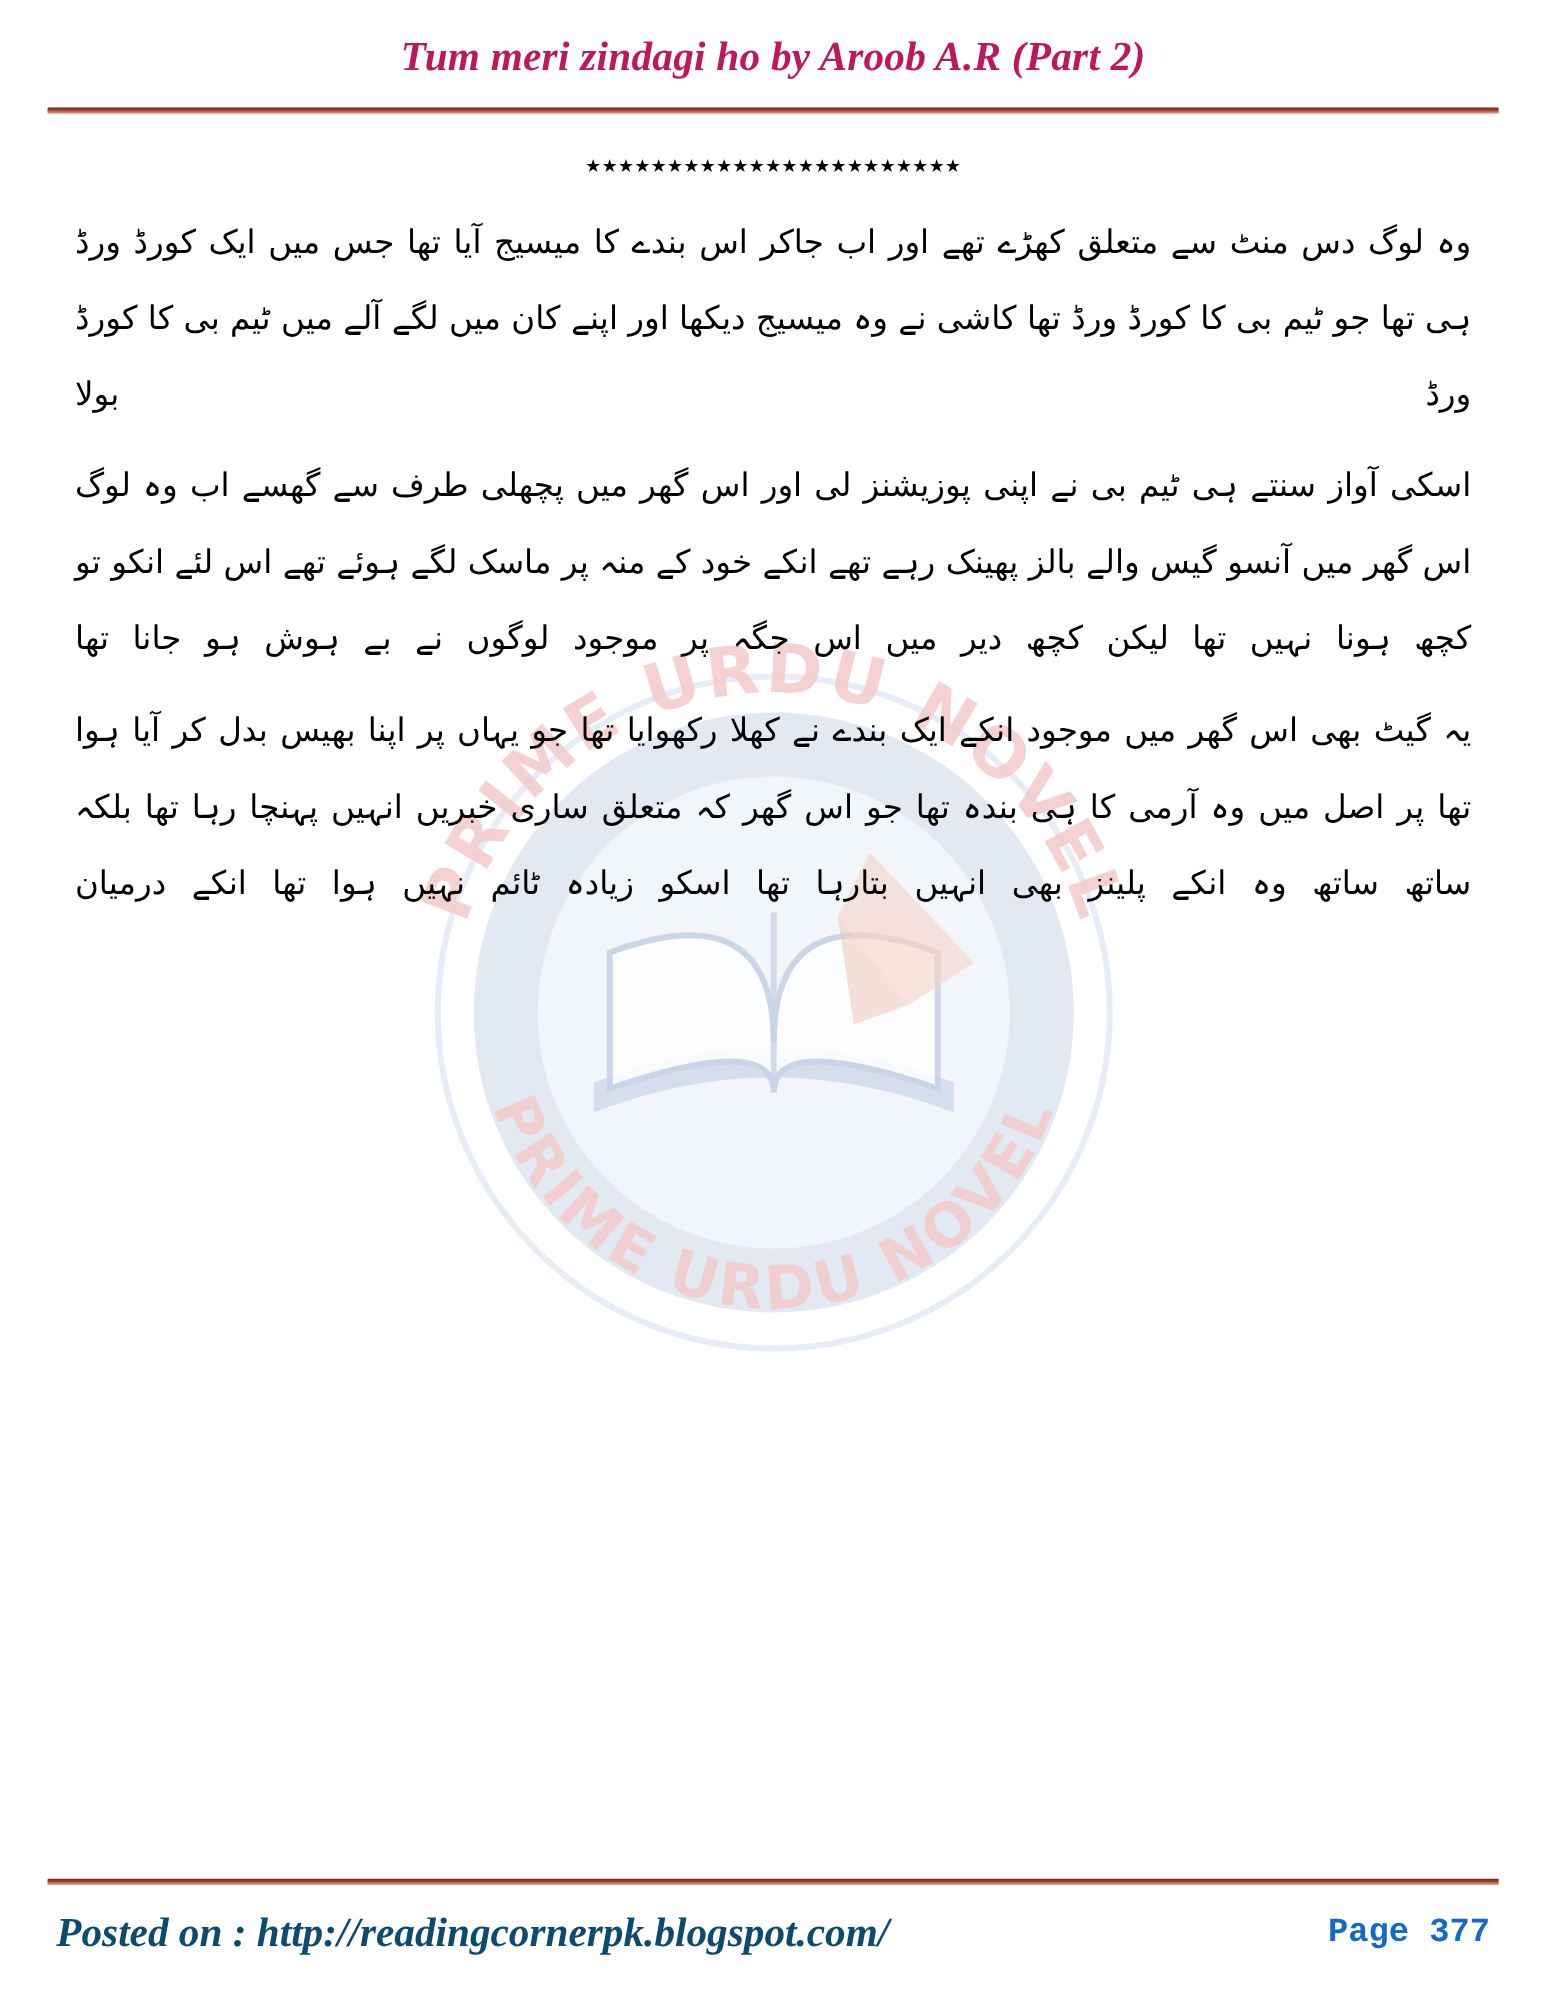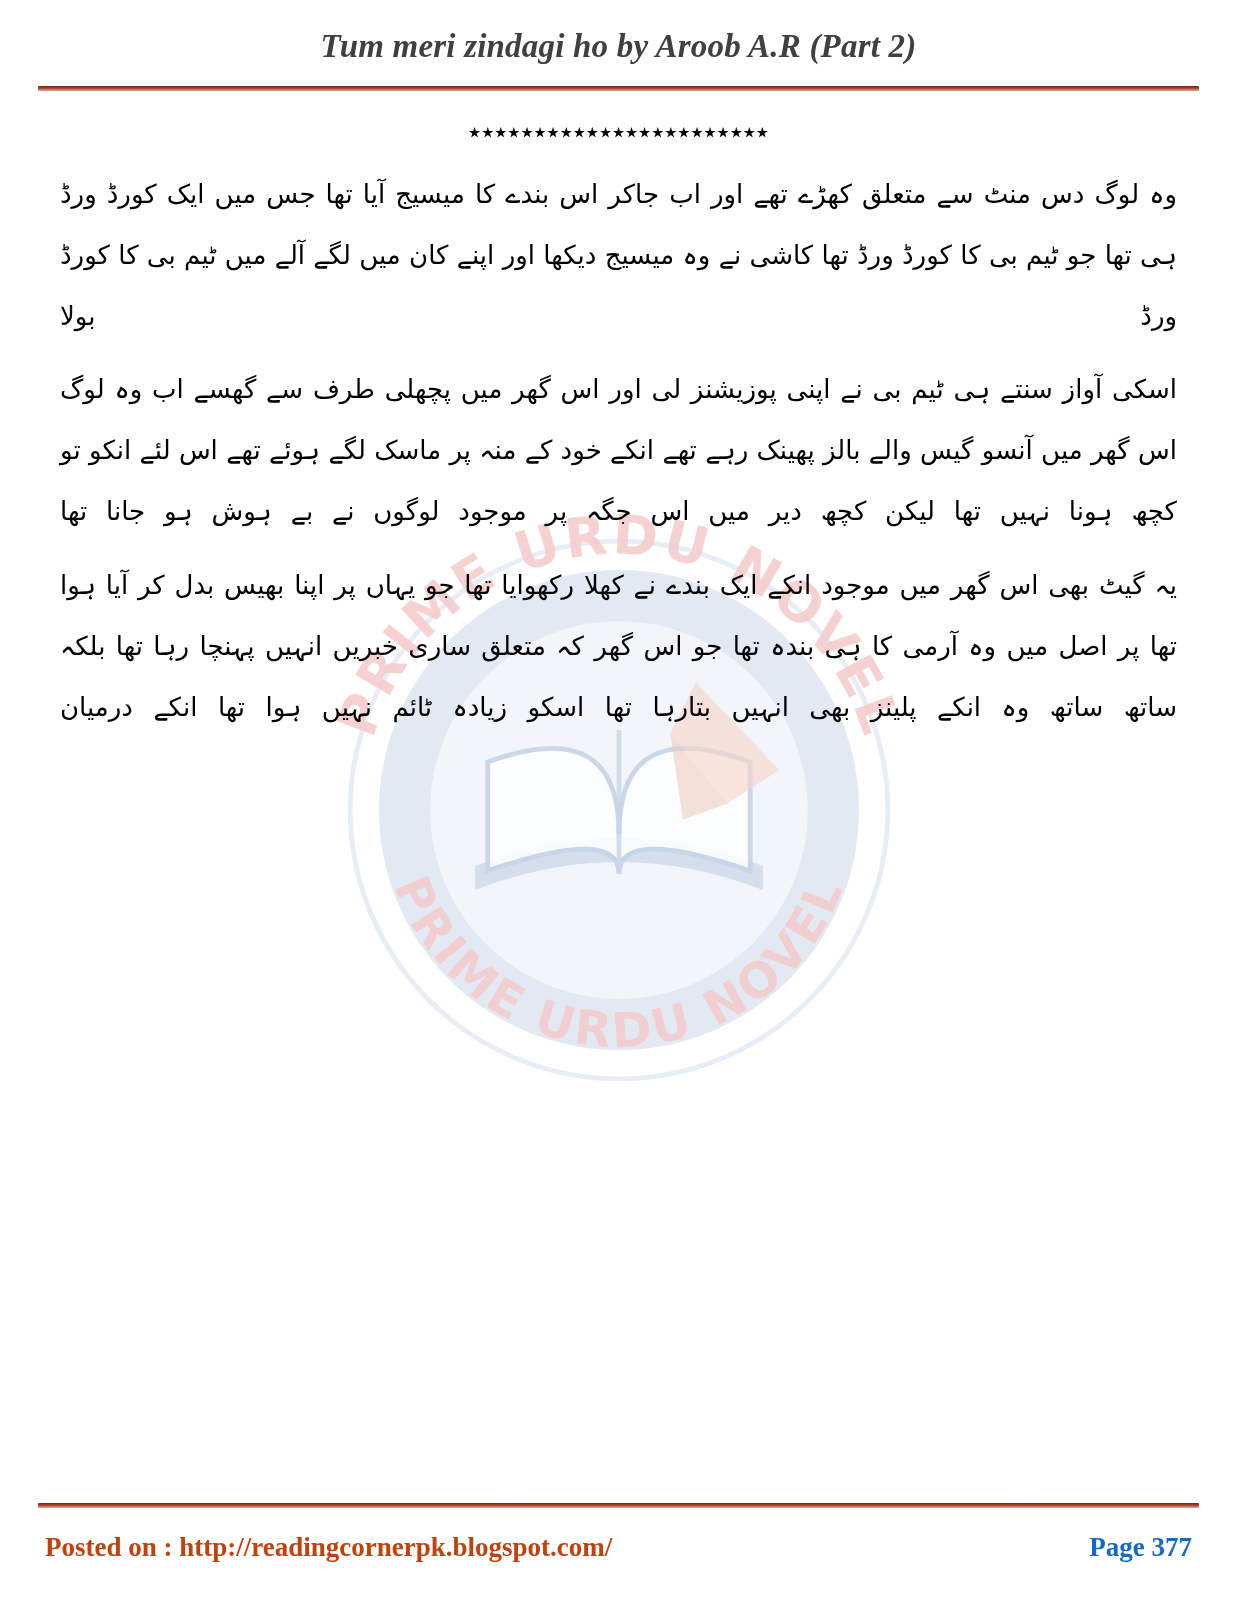--- a/index.html
+++ b/index.html
@@ -33,21 +33,21 @@
     display: flex;
     align-items: center;
     justify-content: center;
     z-index: 5;
   }
   .header-title {
     font-family: "Liberation Serif", serif;
     font-style: italic;
     font-weight: bold;
     font-size: 33px;
-    color: #404040;
+    color: #be185d;
     letter-spacing: 0.2px;
     text-align: center;
     white-space: nowrap;
   }
   .header-rule {
     position: absolute;
     left: 38px;
     right: 38px;
     top: 86px;
     height: 5px;
@@ -73,28 +73,29 @@
     right: 45px;
     bottom: 28px;
     height: 50px;
     display: flex;
     align-items: center;
     justify-content: space-between;
     z-index: 5;
   }
   .footer-link {
     font-family: "Liberation Serif", serif;
+    font-style: italic;
     font-weight: bold;
-    font-size: 27px;
-    color: #c2410c;
+    font-size: 33px;
+    color: #0c4a6e;
     text-decoration: none;
     white-space: nowrap;
   }
   .footer-page {
-    font-family: Liberation Serif, serif;
+    font-family: Liberation Mono, monospace;
     font-weight: bold;
     font-size: 27px;
     color: #1569C7;
     white-space: nowrap;
   }
 
   
   .watermark {
     position: absolute;
     left: 50%;

